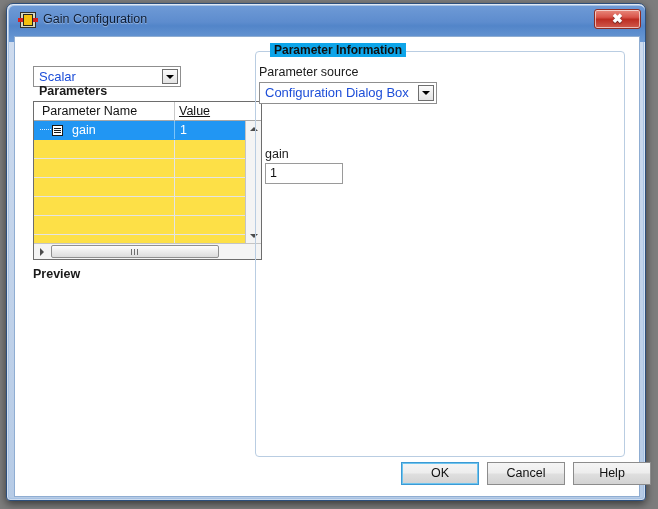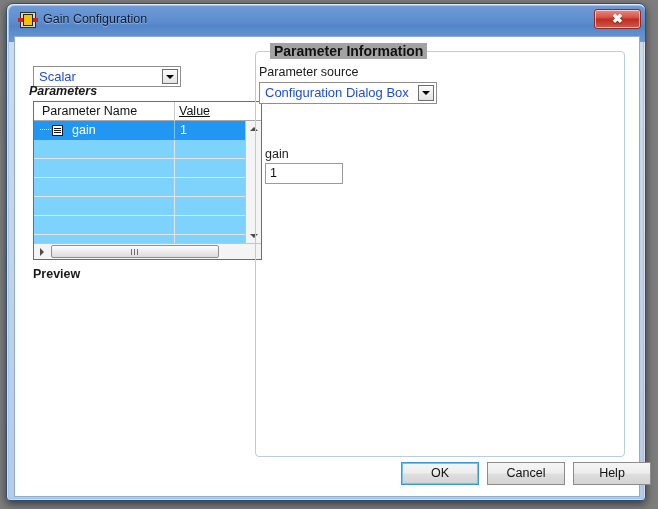--- a/index.html
+++ b/index.html
@@ -123,21 +123,21 @@
   .field-label {
     position: absolute;
     font-size: 12.5px;
     color: #1a1a1a;
     white-space: nowrap;
   }
   .bold-label {
     font-weight: bold;
   }
   #poly-label { left: 18px; top: 12px; }
-  #params-label { left: 14px; top: 47px; font-style: italic; }
+  #params-label { left: 24px; top: 47px; }
   #preview-label { left: 18px; top: 230px; }
 
   
   .combo {
     position: absolute;
     background: #ffffff;
     border: 1px solid #8f8f8f;
     box-sizing: border-box;
     cursor: pointer;
   }
@@ -174,21 +174,21 @@
   #poly-combo { left: 18px; top: 29px; width: 148px; height: 21px; }
   #source-combo { left: 244px; top: 45px; width: 178px; height: 22px; }
 
   
   #params-table {
     position: absolute;
     left: 18px;
     top: 64px;
     width: 229px;
     height: 159px;
-    background: #7dd3fc;
+    background: #fde047;
     border: 1px solid #6d6d6d;
     box-sizing: border-box;
   }
   #table-head {
     position: absolute;
     left: 0; top: 0;
     width: 100%;
     height: 19px;
     background: #ffffff;
     border-bottom: 1px solid #a8a8a8;
@@ -383,22 +383,22 @@
     height: 406px;
     border: 1px solid #b9cde2;
     border-radius: 4px;
     box-sizing: border-box;
   }
   #group-title {
     position: absolute;
     left: 255px;
     top: 6px;
     padding: 0 4px;
-    background: #a3a3a3;
-    font-size: 14px;
+    background: #0ea5e9;
+    font-size: 12px;
     font-weight: bold;
     color: #111111;
     white-space: nowrap;
   }
   #source-label { left: 244px; top: 28px; }
   #gain-label { left: 250px; top: 110px; }
 
   .textbox {
     position: absolute;
     background: #ffffff;

